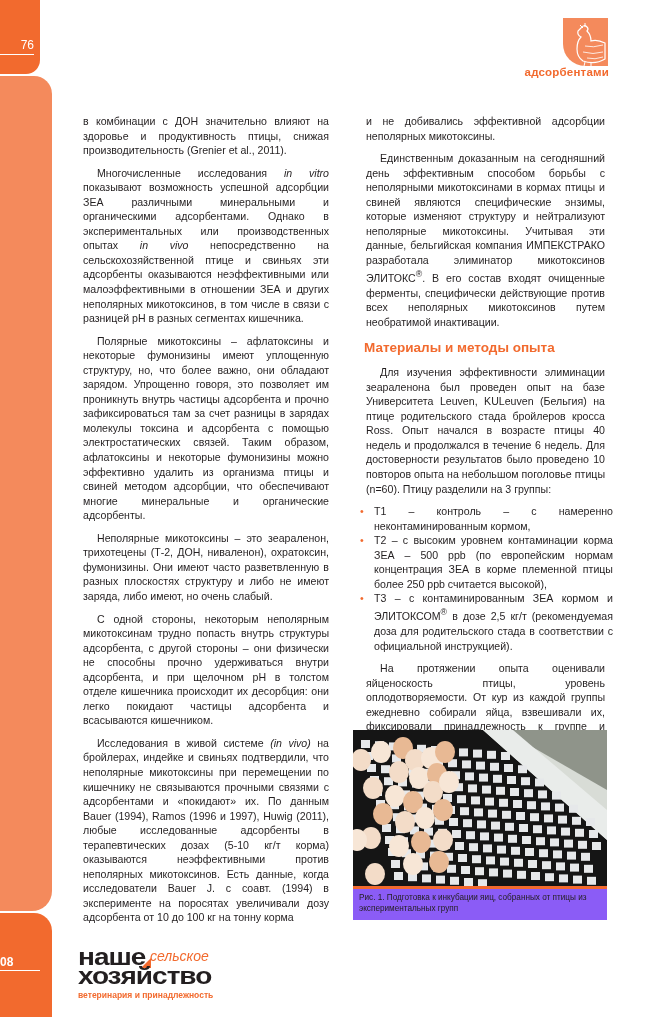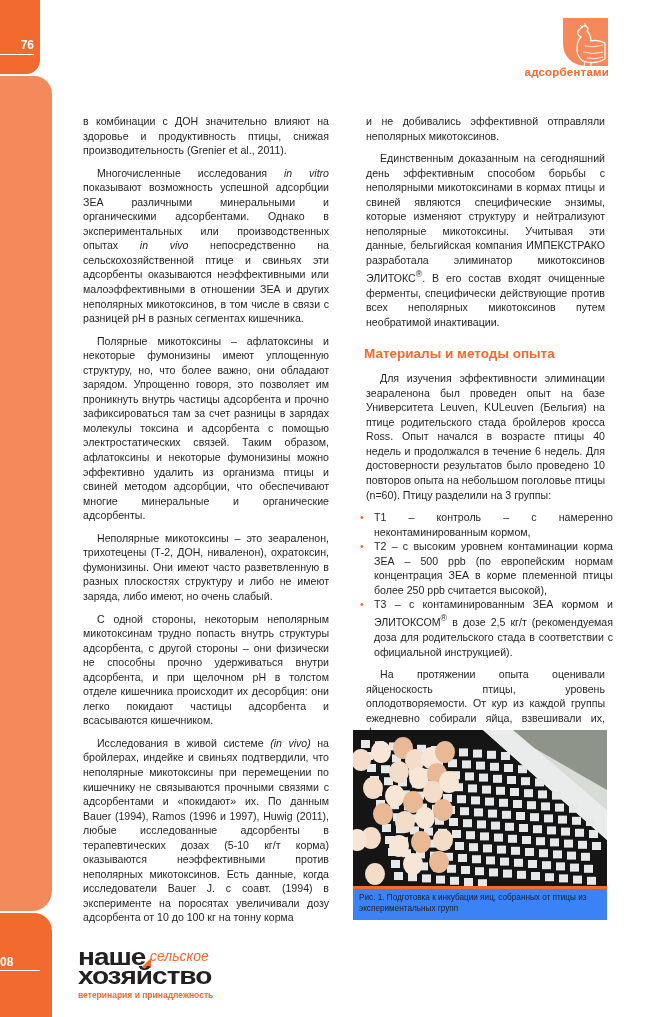--- a/index.html
+++ b/index.html
@@ -5,40 +5,40 @@
   html, body { margin:0; padding:0; }
   body { width:670px; height:1017px; position:relative; background:#fff; overflow:hidden;
          font-family:"Liberation Sans", sans-serif; color:#231f20; }
   .tab-top { position:absolute; left:0; top:0; width:40px; height:74px; background:#f26a2e;
              border-bottom-right-radius:14px; }
   .tab-mid { position:absolute; left:0; top:76px; width:52px; height:835px; background:#f48a5c;
              border-top-right-radius:18px; border-bottom-right-radius:20px; }
   .tab-bot { position:absolute; left:0; top:913px; width:52px; height:104px; background:#f26a2e;
              border-top-right-radius:18px; }
   .page-num { position:absolute; left:0; top:38px; width:34px; text-align:right; color:#fff;
-              font-weight:bold; font-size:12px; border-bottom:1px solid #fff; padding-bottom:2px; }
+              font-weight:normal; font-size:12px; border-bottom:1px solid #fff; padding-bottom:2px; }
   .issue-num { position:absolute; left:0; top:956px; width:40px; text-align:left; color:#fff;
                font-weight:bold; font-size:12px; line-height:12px; border-bottom:1px solid #fff; padding-bottom:2px; }
   .issue-year { position:absolute; left:0; top:973px; width:40px; text-align:right; color:#fff;
                 font-weight:bold; font-size:8px;margin-left:36px; }
   .section-badge { position:absolute; left:563px; top:18px; width:45px; height:48px; background:#f48a5c;
                    border-bottom-left-radius:22px; }
   .section-badge svg { position:absolute; left:6px; top:4px; }
   .section-label { position:absolute; left:515px; top:66px; width:94px; text-align:right; color:#f26a2e;
                    font-weight:bold; font-size:11.5px; letter-spacing:0.2px; }
   .col { position:absolute; font-size:10.6px; line-height:14.55px; text-align:justify; }
   .col p { margin:8px; text-indent:0; }
   .col p.ind { text-indent:14px; }
   .col-left { left:75px; top:106px; width:262px; }
   .col-right { left:358px; top:106px; width:255px; }
-  .col h2 { margin:16px 0 2px 6px; color:#f26a2e; font-size:13.5px; line-height:18px; font-weight:bold; }
+  .col h2 { margin:10px 0 2px 6px; color:#f26a2e; font-size:13.5px; line-height:18px; font-weight:bold; }
   .col ul { margin:0; padding:0; list-style:none; }
   .col li { position:relative; padding-left:16px; }
   .col li .bullet { position:absolute; left:2px; top:0; color:#f26a2e; }
-  .figure { position:absolute; left:353px; top:730px; width:254px; height:190px; background:#3b82f6; }
+  .figure { position:absolute; left:353px; top:730px; width:254px; height:190px; background:#8b5cf6; }
   .photo { position:absolute; left:0; top:0; width:254px; height:156px; overflow:hidden; background:#1f1f1f; }
   .fig-bar { position:absolute; left:0; top:156px; width:254px; height:3px; background:#f26a2e; }
   .fig-caption { position:absolute; left:6px; top:162px; width:244px; font-size:8.2px; line-height:11px; color:#231f20; }
   .logo { position:absolute; left:78px; top:940px; width:170px; height:52px;margin-top:8px; }
   .logo-l1 { position:absolute; left:0; top:-4px; font-size:28px; font-weight:bold; letter-spacing:-1px; color:#231f20; font-family:"Liberation Sans", sans-serif; transform:scaleY(0.85); transform-origin:top left; }
   .logo-script { position:absolute; left:72px; top:0px; font-family:Liberation Sans, sans-serif; font-style:italic; font-size:14px; color:#f26a2e; }
   .logo-l2 { position:absolute; left:0; top:15px; font-size:28px; font-weight:bold; letter-spacing:-1px; color:#231f20; transform:scaleY(0.85); transform-origin:top left; }
   .logo-l3 { position:absolute; left:0; top:42px; font-size:8.5px; font-weight:bold; color:#f26a2e; white-space:nowrap; }
   .logo-tri { position:absolute; left:63px; top:10px; width:0; height:0; border-left:10px solid transparent; border-right:0 solid transparent; border-bottom:10px solid #f26a2e; }
 </style>
@@ -67,21 +67,21 @@
     <p class="">в комбинации с ДОН значительно влияют на здоровье и продуктивность птицы, снижая производительность (Grenier et al., 2011).</p>
     <p class="ind">Многочисленные исследования <i>in vitro</i> показывают возможность успешной адсорбции ЗЕА различными минеральными и органическими адсорбентами. Однако в экспериментальных или производственных опытах <i>in vivo</i> непосредственно на сельскохозяйственной птице и свиньях эти адсорбенты оказываются неэффективными или малоэффективными в отношении ЗЕА и других неполярных микотоксинов, в том числе в связи с разницей pH в разных сегментах кишечника.</p>
     <p class="ind">Полярные микотоксины – афлатоксины и некоторые фумонизины имеют уплощенную структуру, но, что более важно, они обладают зарядом. Упрощенно говоря, это позволяет им проникнуть внутрь частицы адсорбента и прочно зафиксироваться там за счет разницы в зарядах молекулы токсина и адсорбента с помощью электростатических связей. Таким образом, афлатоксины и некоторые фумонизины можно эффективно удалить из организма птицы и свиней методом адсорбции, что обеспечивают многие минеральные и органические адсорбенты.</p>
     <p class="ind">Неполярные микотоксины – это зеараленон, трихотецены (Т-2, ДОН, ниваленон), охратоксин, фумонизины. Они имеют часто разветвленную в разных плоскостях структуру и либо не имеют заряда, либо имеют, но очень слабый.</p>
     <p class="ind">С одной стороны, некоторым неполярным микотоксинам трудно попасть внутрь структуры адсорбента, с другой стороны – они физически не способны прочно удерживаться внутри адсорбента, и при щелочном pH в толстом отделе кишечника происходит их десорбция: они легко покидают частицы адсорбента и всасываются кишечником.</p>
     <p class="ind">Исследования в живой системе <i>(in vivo)</i> на бройлерах, индейке и свиньях подтвердили, что неполярные микотоксины при перемещении по кишечнику не связываются прочными связями с адсорбентами и «покидают» их. По данным Bauer (1994), Ramos (1996 и 1997), Huwig (2011), любые исследованные адсорбенты в терапевтических дозах (5-10 кг/т корма) оказываются неэффективными против неполярных микотоксинов. Есть данные, когда исследователи Bauer J. с соавт. (1994) в эксперименте на поросятах увеличивали дозу адсорбента от 10 до 100 кг на тонну корма</p>
   </div>
 
 <div class="col col-right">
   <div id="rightTop">
-      <p class="">и не добивались эффективной отправляли неполярных микотоксинов.</p>
+      <p class="">и не добивались эффективной адсорбции неполярных микотоксины.</p>
       <p class="ind">Единственным доказанным на сегодняшний день эффективным способом борьбы с неполярными микотоксинами в кормах птицы и свиней являются специфические энзимы, которые изменяют структуру и нейтрализуют неполярные микотоксины. Учитывая эти данные, бельгийская компания ИМПЕКСТРАКО разработала элиминатор микотоксинов ЭЛИТОКС<sup>®</sup>. В его состав входят очищенные ферменты, специфически действующие против всех неполярных микотоксинов путем необратимой инактивации.</p>
     </div>
   <h2>Материалы и методы опыта</h2>
   <div id="rightMid">
       <p class="ind">Для изучения эффективности элиминации зеараленона был проведен опыт на базе Университета Leuven, KULeuven (Бельгия) на птице родительского стада бройлеров кросса Ross. Опыт начался в возрасте птицы 40 недель и продолжался в течение 6 недель. Для достоверности результатов было проведено 10 повторов опыта на небольшом поголовье птицы (n=60). Птицу разделили на 3 группы:</p>
     </div>
   <ul id="rightBullets">
       <li><span class="bullet">•</span><span>Т1 – контроль – с намеренно неконтаминированным кормом,</span></li>
       <li><span class="bullet">•</span><span>Т2 – с высоким уровнем контаминации корма ЗЕА – 500 ppb (по европейским нормам концентрация ЗЕА в корме племенной птицы более 250 ppb считается высокой),</span></li>
       <li><span class="bullet">•</span><span>Т3 – с контаминированным ЗЕА кормом и ЭЛИТОКСОМ<sup>®</sup> в дозе 2,5 кг/т (рекомендуемая доза для родительского стада в соответствии с официальной инструкцией).</span></li>

